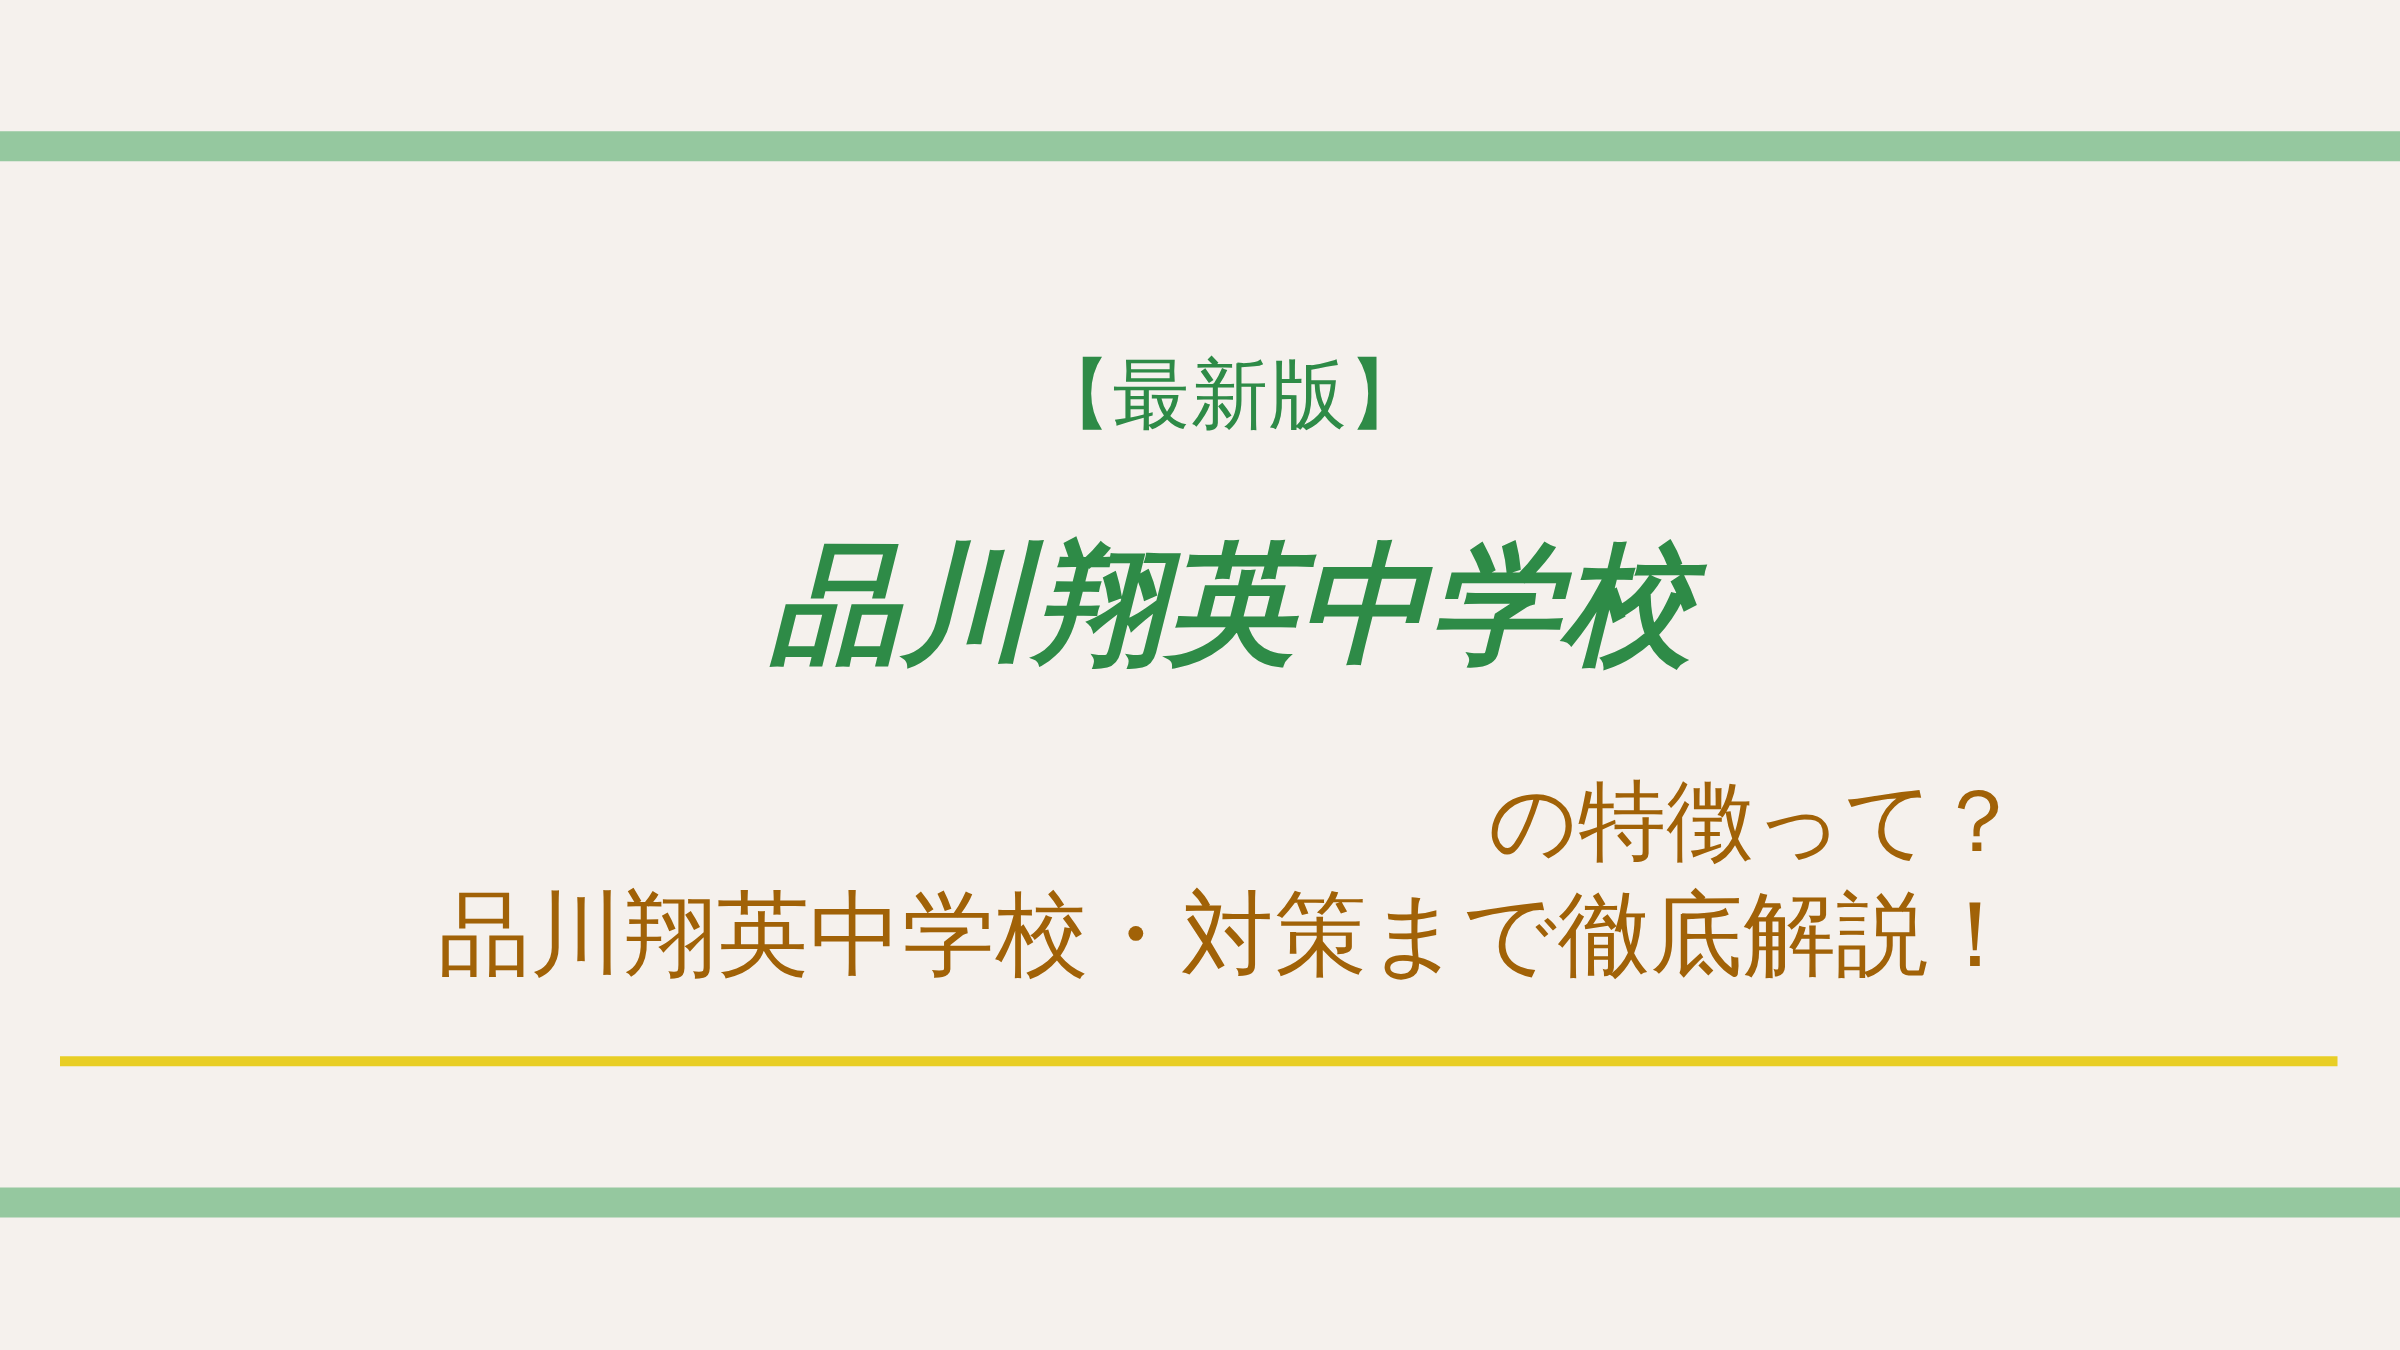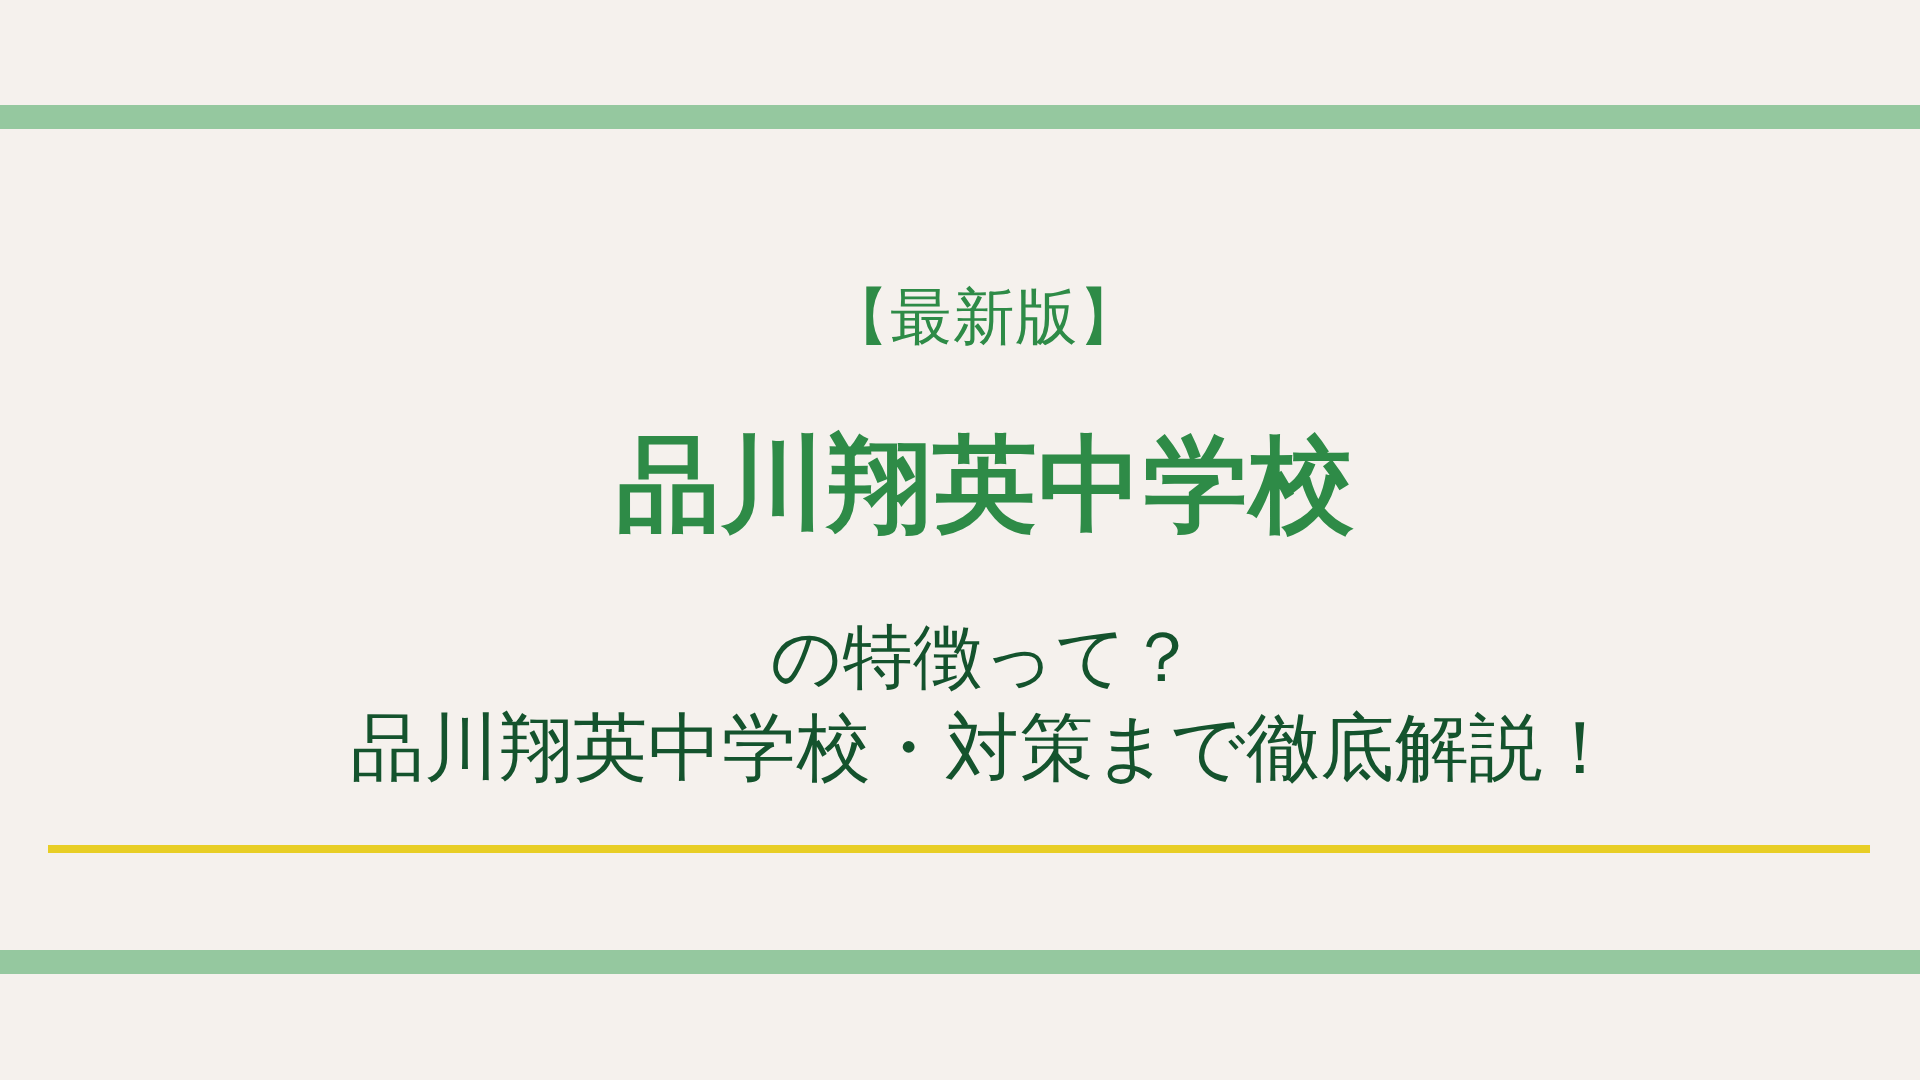--- a/index.html
+++ b/index.html
@@ -67,20 +67,21 @@
   }
 
   .school-name {
     font-size: 104px;
     font-weight: 700;
     line-height: 1.0;
     letter-spacing: 0.015em;
     margin: 84px 0 0 3px;
     padding: 0;
     white-space: nowrap;
+    font-style: italic;
   }
 
   .subtitle {
     margin: 78px 0 0 0;
     padding: 0;
     font-size: 70px;
     font-weight: 400;
     line-height: 1.25;
     letter-spacing: 0.005em;
   }
@@ -98,21 +99,21 @@
 <div class="eyecatch">
 
   <div class="rule-green top" style="background: rgb(149, 200, 159);"></div>
 
   <div class="content">
 
     <div class="badge" style="color: rgb(46, 139, 71);">【最新版】</div>
 
     <h1 class="school-name" style="color: rgb(46, 139, 71);">品川翔英中学校</h1>
 
-    <div class="subtitle" style="color: #14532d;">
+    <div class="subtitle" style="color: #a16207; text-align: right;">
       <span class="sub-line line1">の特徴って？</span>
       <span class="sub-line line2">品川翔英中学校・対策まで徹底解説！</span>
     </div>
 
   </div>
 
   <div class="rule-yellow" style="background: rgb(232, 206, 37);"></div>
 
   <div class="rule-green bottom" style="background: rgb(149, 200, 159);"></div>
 

